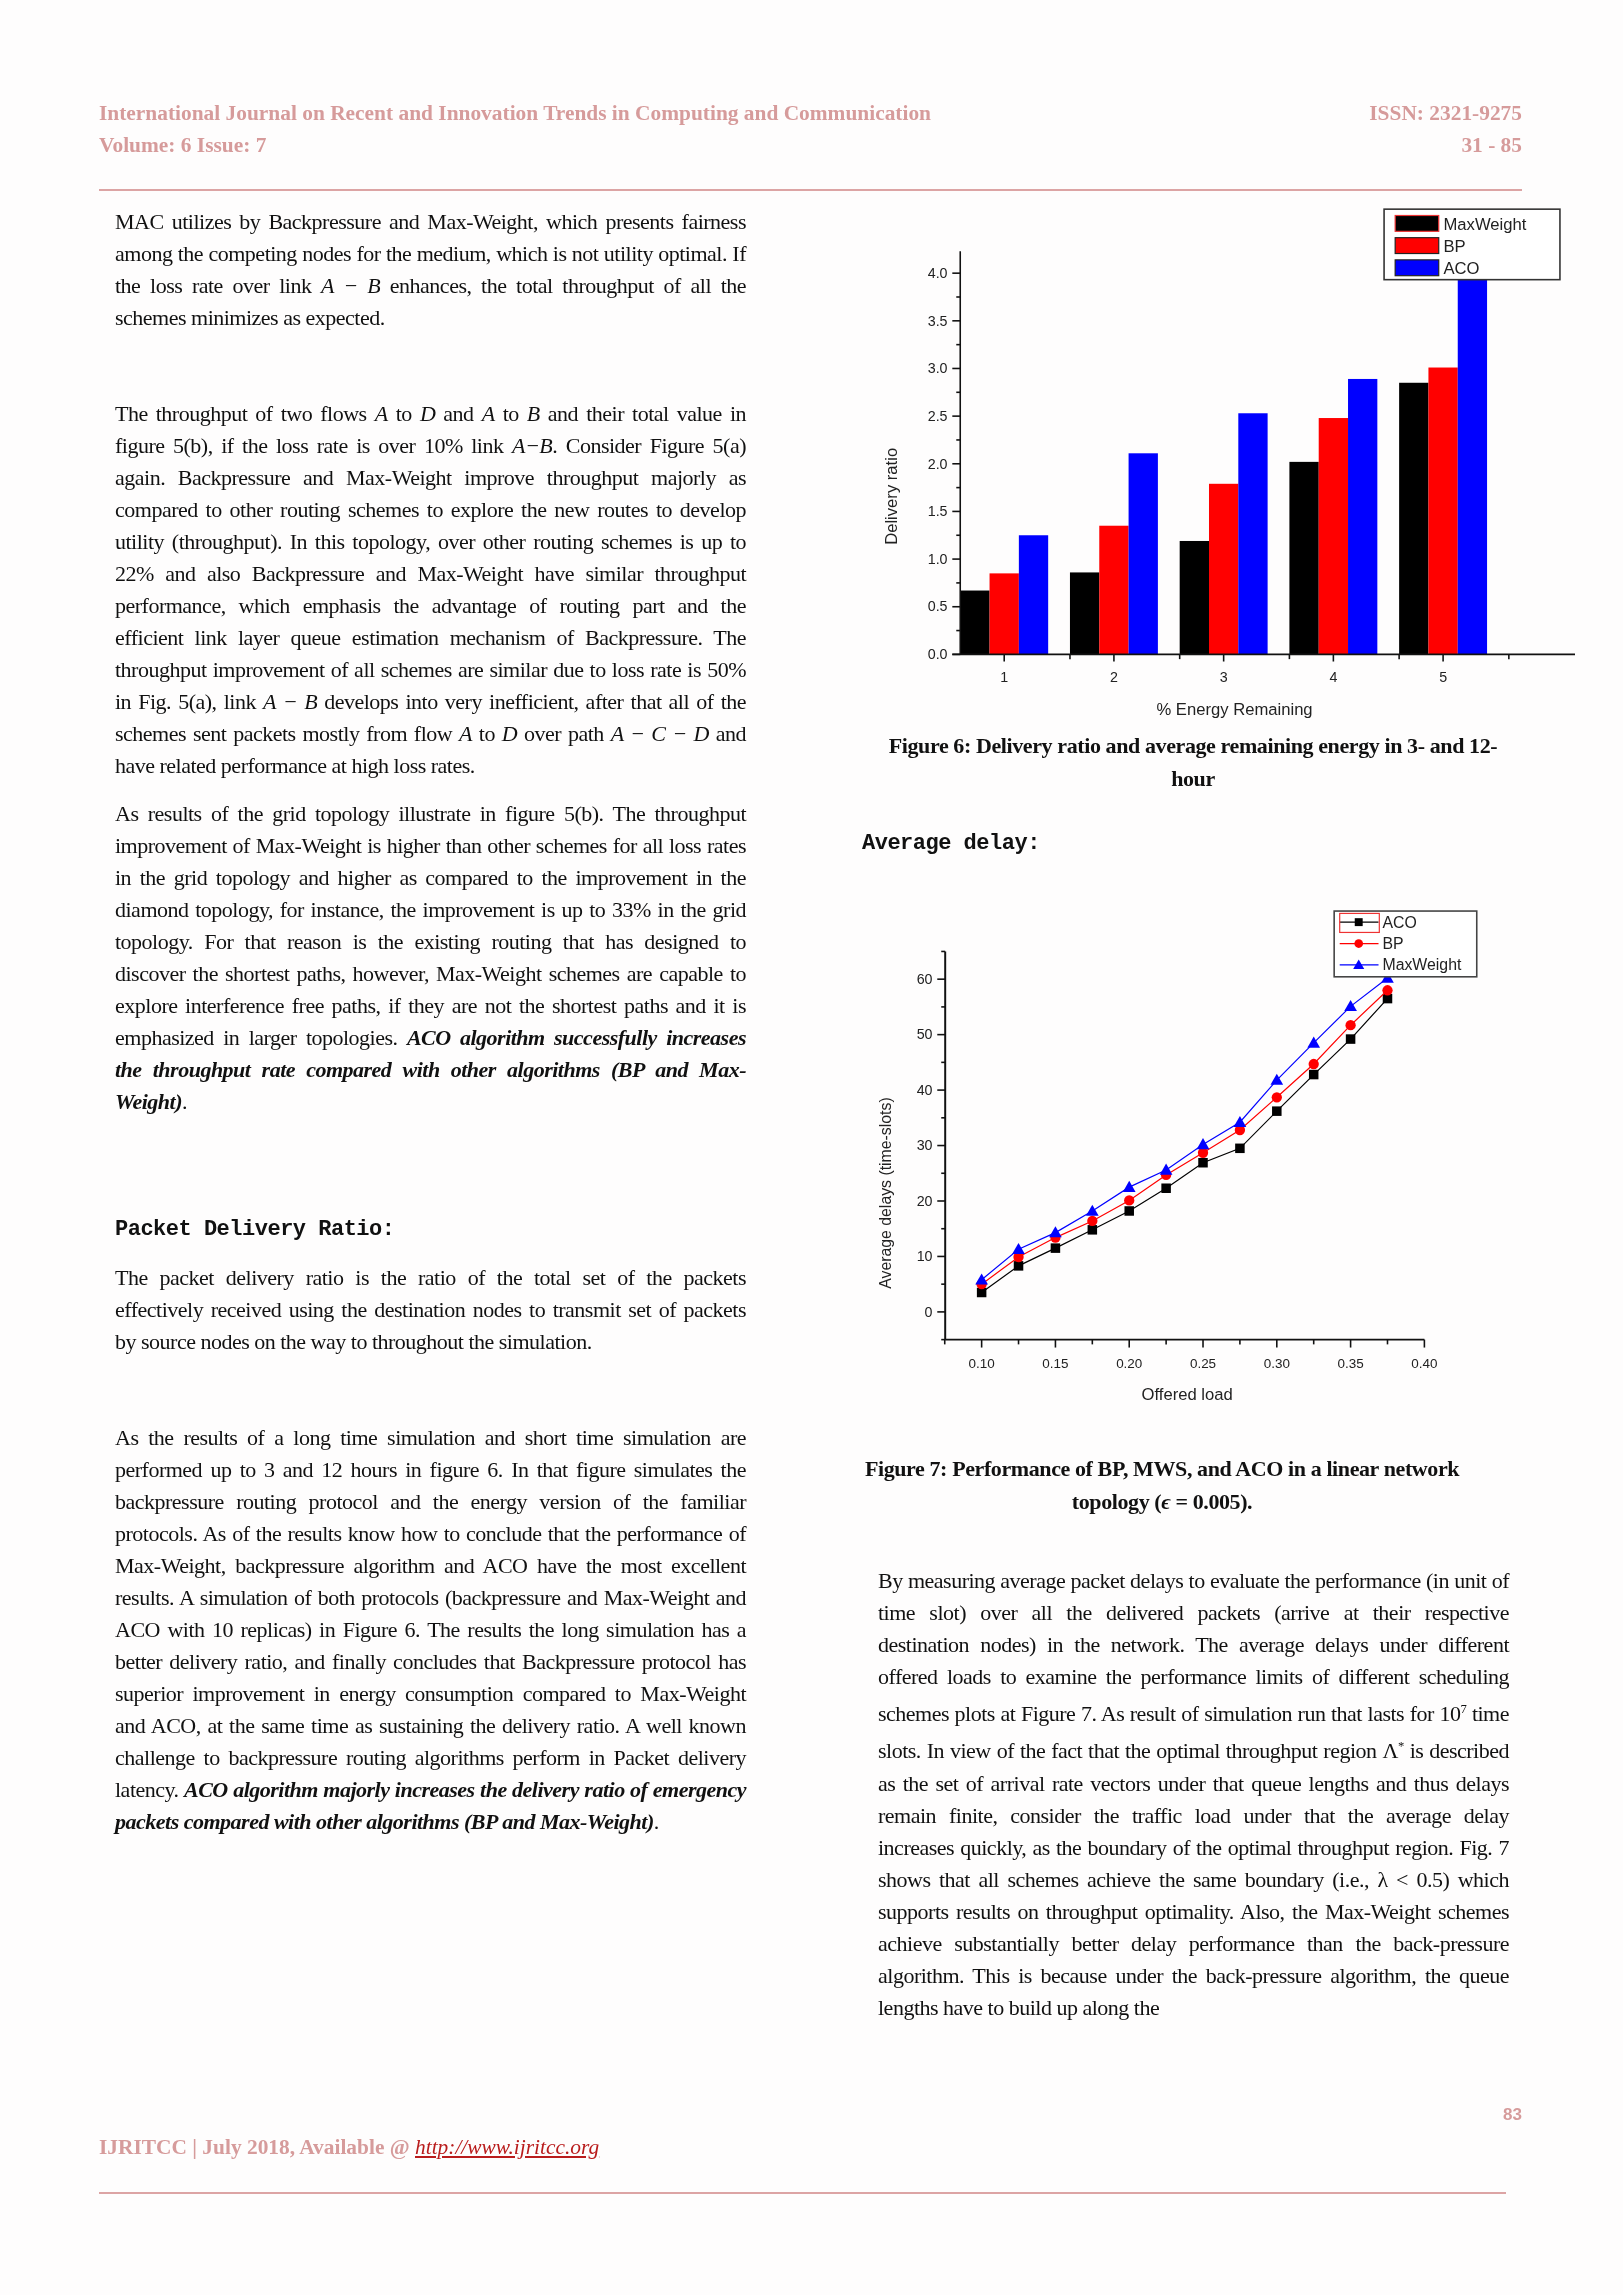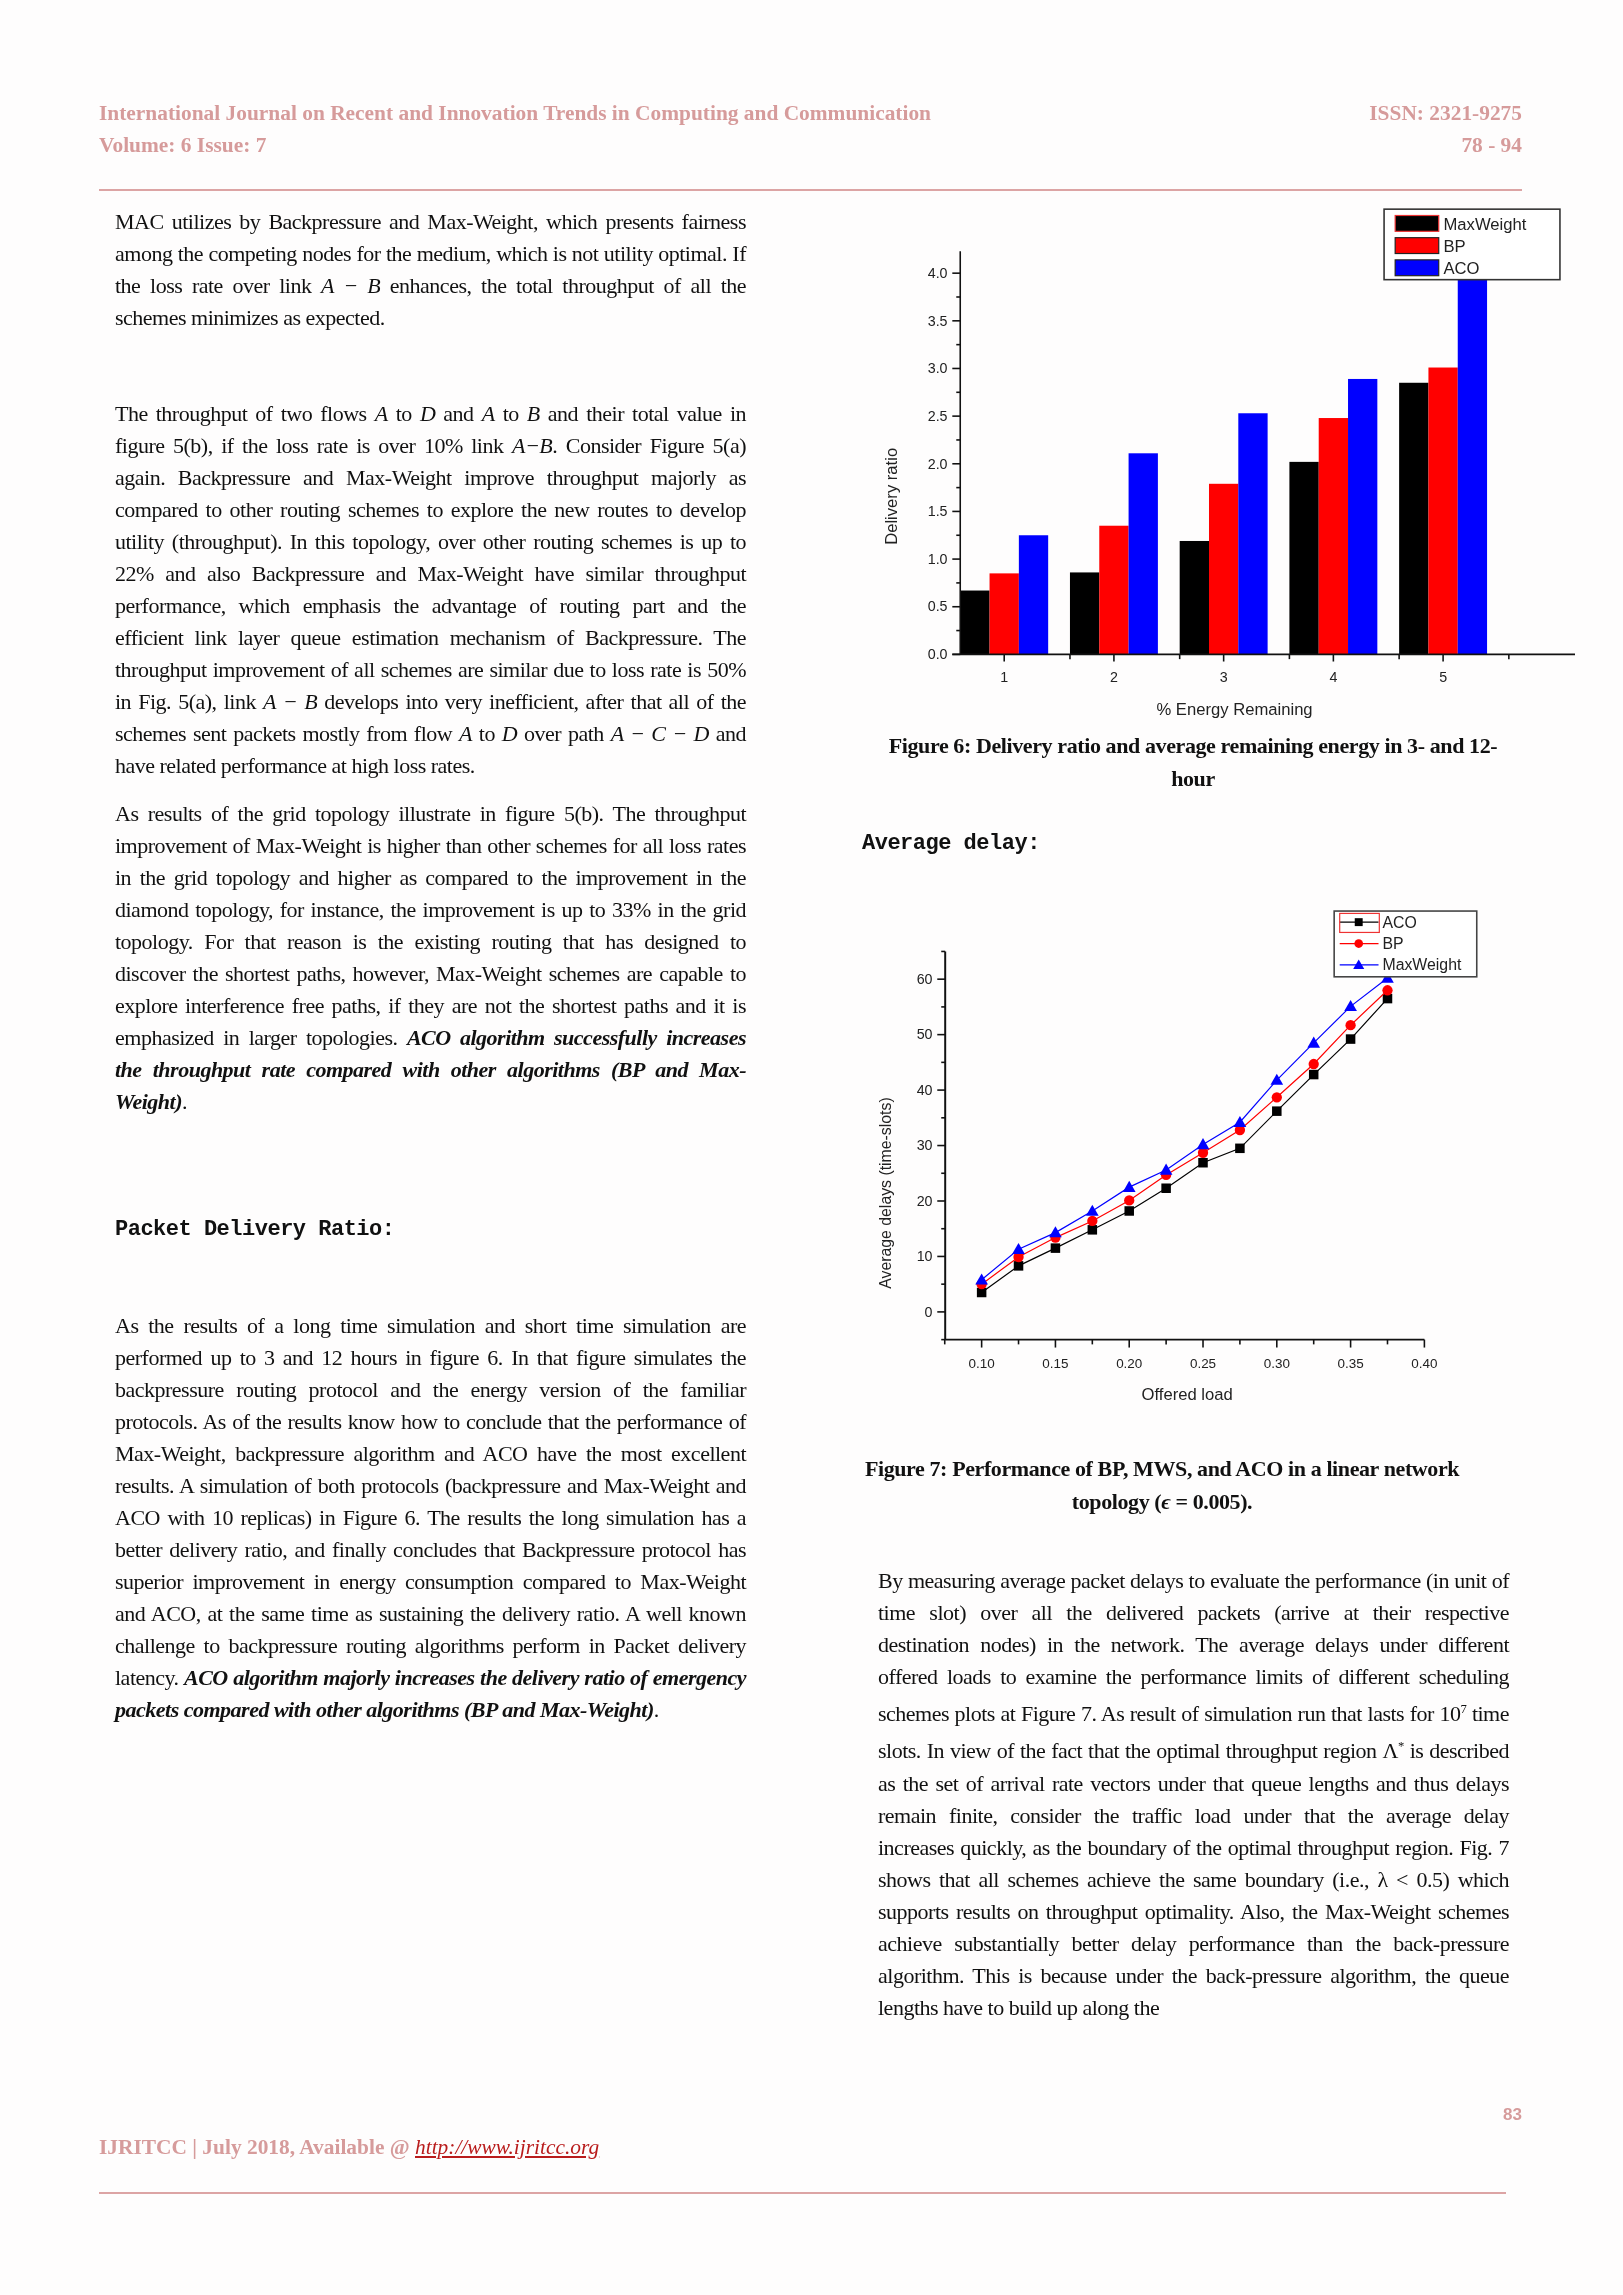--- a/index.html
+++ b/index.html
@@ -47,31 +47,32 @@
 </style>
 </head>
 <body>
 
 <div class="hdr hdr-left">
   <div>International Journal on Recent and Innovation Trends in Computing and Communication</div>
   <div>Volume: 6 Issue: 7</div>
 </div>
 <div class="hdr hdr-right">
   <div>ISSN: 2321-9275</div>
-  <div>78 - 94</div>
+  <div>31 - 85</div>
 </div>
 <div class="rule" style="left:99px; top:189px; width:1423px;"></div>
 
 <div class="col col-left">
   <p><span>MAC utilizes by Backpressure and Max-Weight, which presents fairness among the competing nodes for the medium, which is not utility optimal. If the loss rate over link </span><span class="i">A − B</span><span> enhances, the total throughput of all the schemes minimizes as expected.</span></p>
   <div class="gap"></div>
   <p><span>The throughput of two flows </span><span class="i">A</span><span> to </span><span class="i">D</span><span> and </span><span class="i">A</span><span> to </span><span class="i">B</span><span> and their total value in figure 5(b), if the loss rate is over 10% link </span><span class="i">A−B</span><span>. Consider Figure 5(a) again. Backpressure and Max-Weight improve throughput majorly as compared to other routing schemes to explore the new routes to develop utility (throughput). In this topology, over other routing schemes is up to 22% and also Backpressure and Max-Weight have similar throughput performance, which emphasis the advantage of routing part and the efficient link layer queue estimation mechanism of Backpressure. The throughput improvement of all schemes are similar due to loss rate is 50% in Fig. 5(a), link </span><span class="i">A − B</span><span> develops into very inefficient, after that  all of the schemes sent packets mostly from flow </span><span class="i">A</span><span> to </span><span class="i">D</span><span> over path </span><span class="i">A − C − D</span><span> and have related performance at high loss rates.</span></p>
   <p><span>As results of the grid topology illustrate in figure 5(b). The throughput improvement of Max-Weight is higher than other schemes for all loss rates in the grid topology and higher as compared to the improvement in the diamond topology, for instance, the improvement is up to 33% in the grid topology.  For that reason is the existing routing that has designed to discover the shortest paths, however, Max-Weight schemes are capable to explore interference free paths, if they are not the shortest paths and it is emphasized in larger topologies. </span><span class="bi">ACO algorithm successfully increases the throughput rate compared with other algorithms (BP and Max-Weight)</span><span>.</span></p>
   <div class="gap2"></div>
   <p class="b">Packet Delivery Ratio:</p>
+  <p>The packet delivery ratio is the ratio of the total set of the packets effectively received using the destination nodes to transmit set of packets by source nodes on the way to throughout the simulation.</p>
   <div class="gap"></div>
   <p><span>As the results of a long time simulation and short time simulation are performed up to 3 and 12 hours in figure 6. In that figure simulates the backpressure routing protocol and the energy version of the familiar protocols. As of the results know how to conclude that the performance of Max-Weight, backpressure algorithm and ACO have the most excellent results. A simulation of both protocols (backpressure and Max-Weight and ACO with 10 replicas) in Figure 6. The results the long simulation has a better delivery ratio, and finally concludes that Backpressure protocol has superior improvement in energy consumption compared to Max-Weight and ACO, at the same time as sustaining the delivery ratio. A well known challenge to backpressure routing algorithms perform in Packet delivery latency. </span><span class="bi">ACO algorithm majorly increases the delivery ratio of emergency packets compared with other algorithms (BP and Max-Weight)</span><span>.</span></p>
 </div>
 
 <div class="chart" id="chart-fig6" style="left:862px; top:198px; width:713px; height:523px;">
   <svg id="svg-fig6" width="713" height="523" xmlns="http://www.w3.org/2000/svg" viewBox="0 0 900 660">
       <rect x="124" y="495.399" width="37" height="80.601" fill="#000000"></rect>
       <rect x="161" y="473.745" width="37" height="102.255" fill="#ff0000"></rect>
       <rect x="198" y="425.625" width="37" height="150.375" fill="#0000ff"></rect>
       <line x1="179.5" y1="576" x2="179.5" y2="585" stroke="#111" stroke-width="2"></line>

